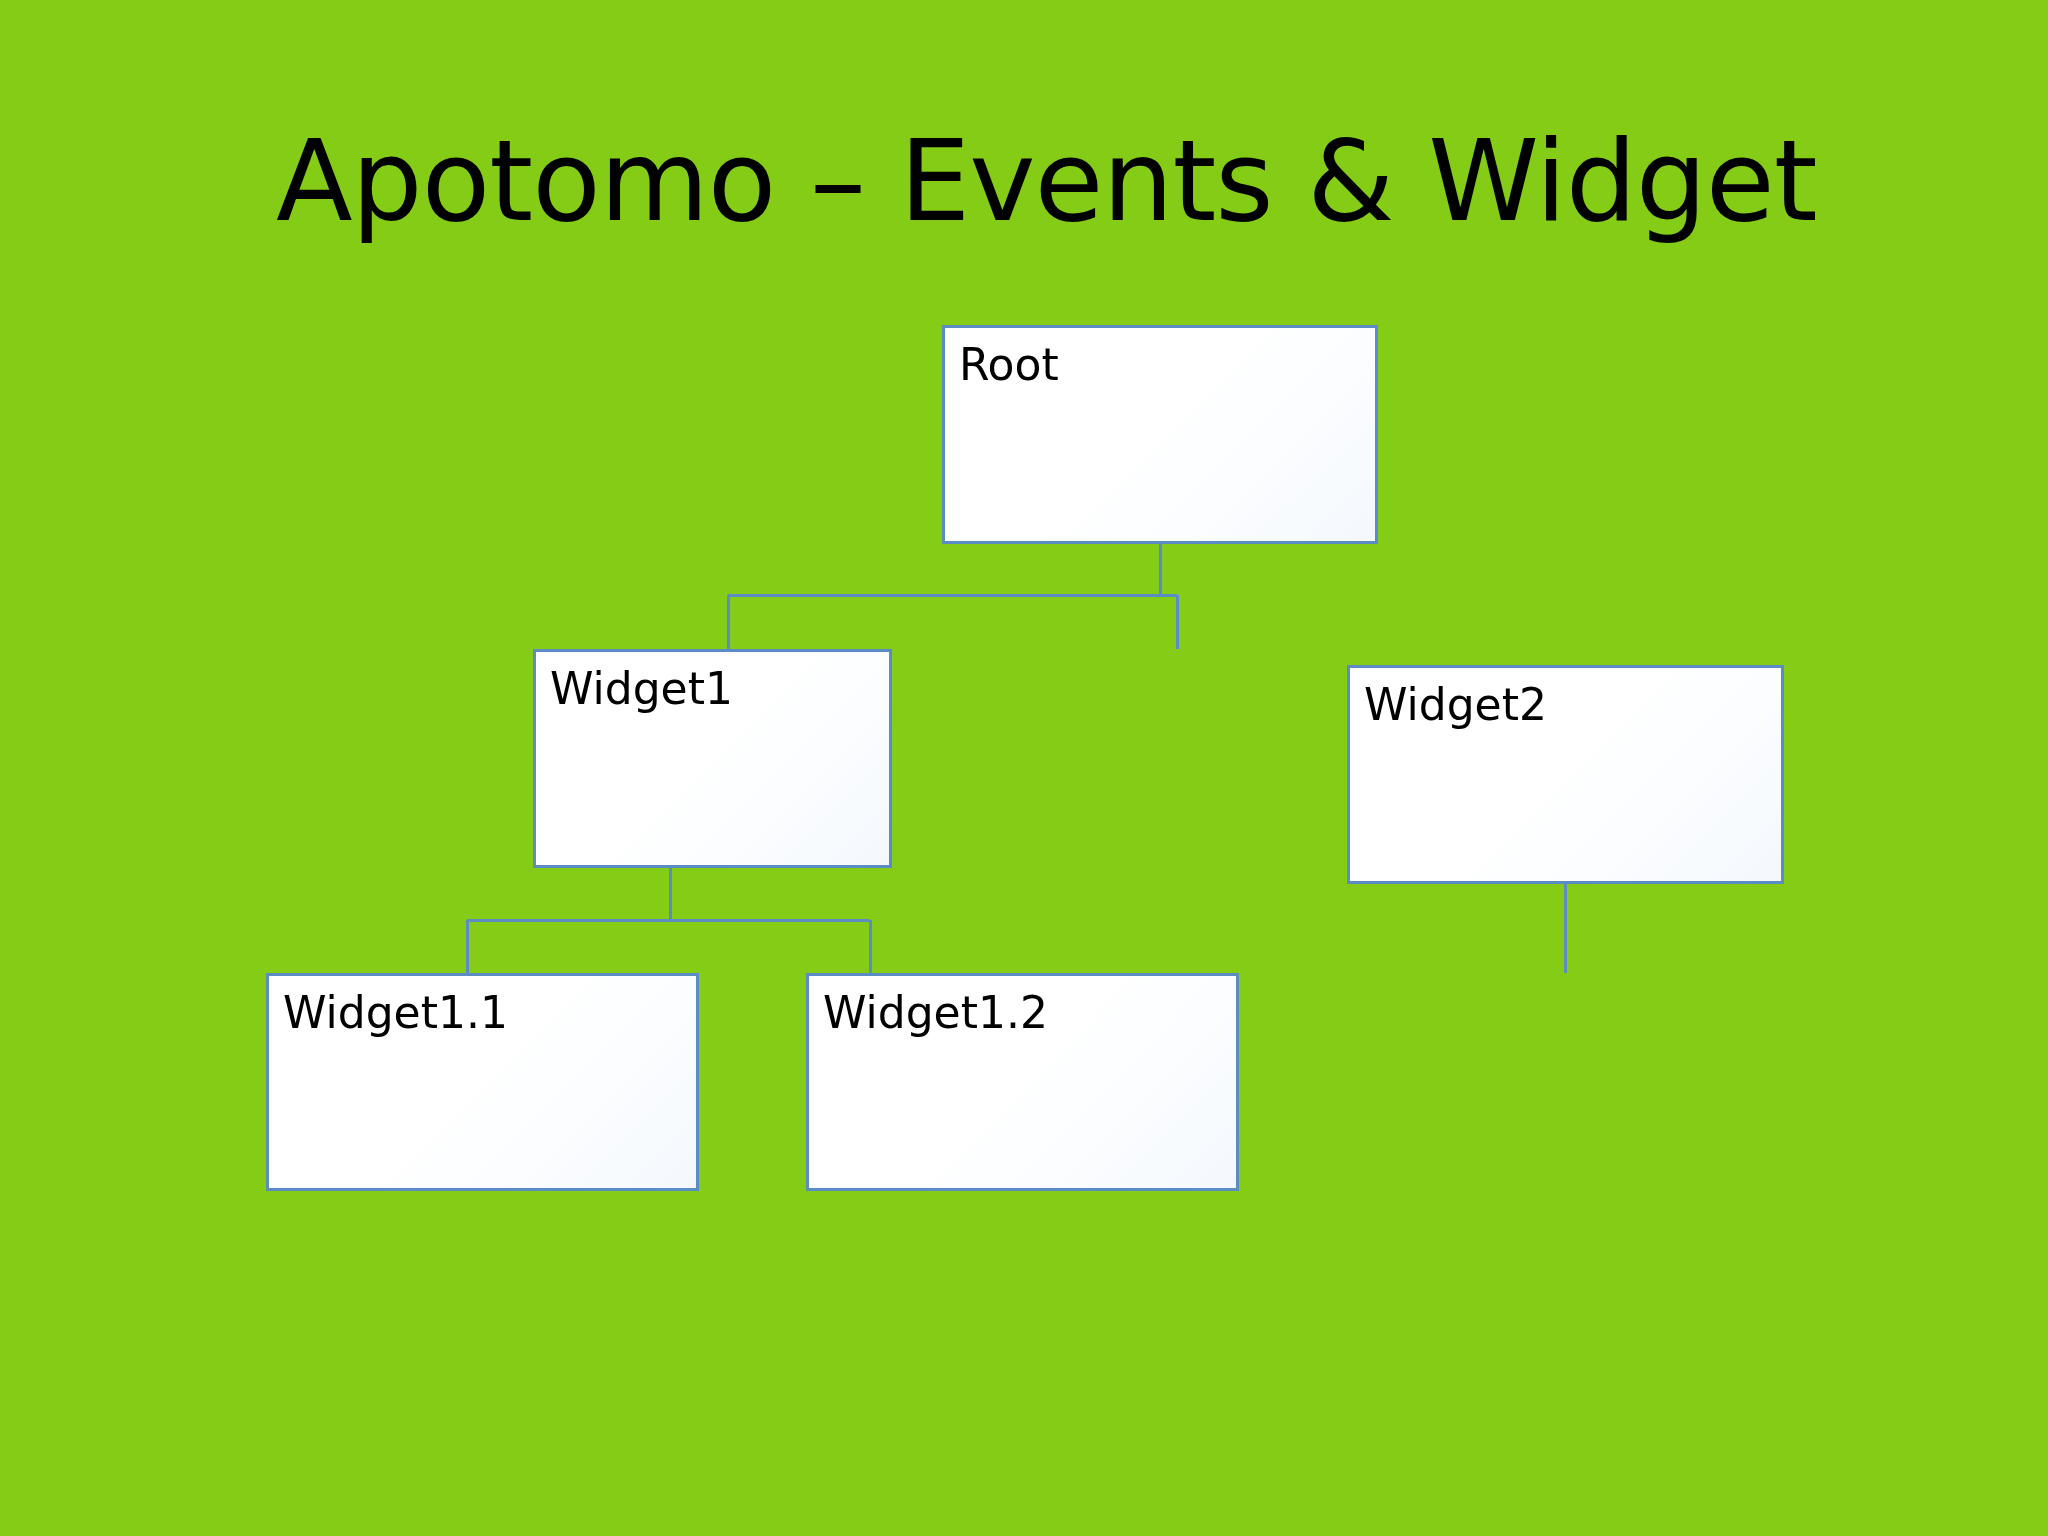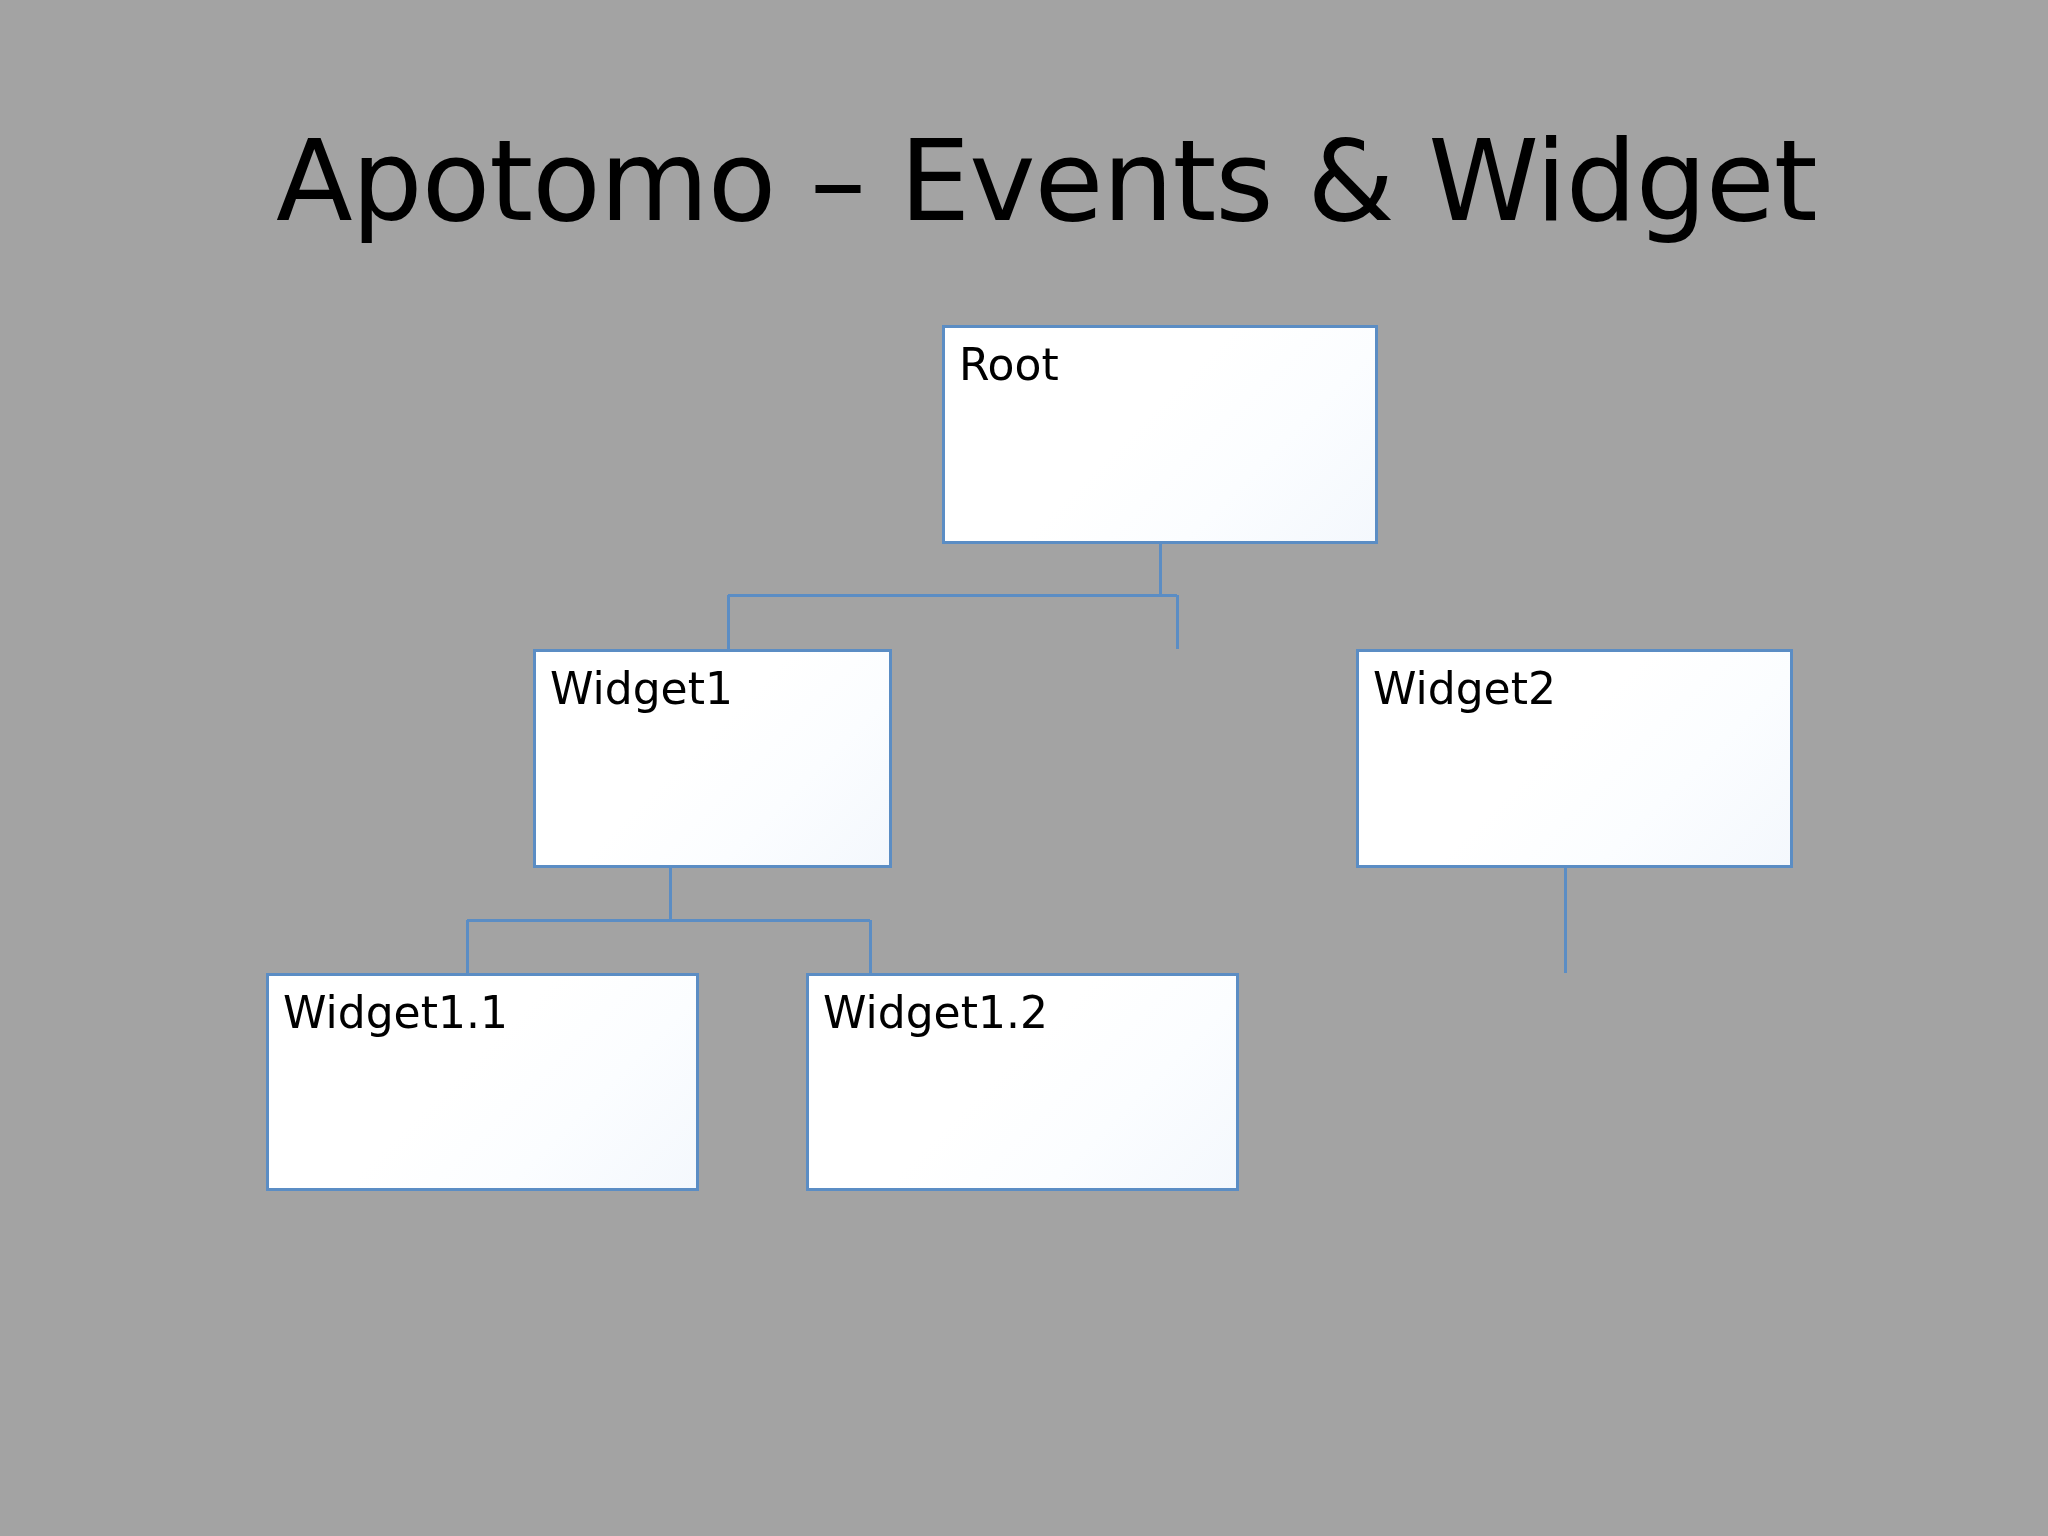--- a/index.html
+++ b/index.html
@@ -8,21 +8,21 @@
     padding: 0;
     background: #ffffff;
   }
   body {
     font-family: "DejaVu Sans", sans-serif;
   }
   #slide {
     position: relative;
     width: 2048px;
     height: 1536px;
-    background: #a3a3a3;
+    background: #84cc16;
     overflow: hidden;
   }
 
   
   #slide-title {
     position: absolute;
     left: 276px;
     top: 36px;
     width: 1600px;
     height: 140px;
@@ -66,21 +66,21 @@
     font-family: "DejaVu Sans", sans-serif;
     font-size: 44px;
     font-weight: 400;
     line-height: 58px;
     color: #000000;
     white-space: nowrap;
   }
 
   #node-root     { left: 942px;  top: 325px; width: 436px; height: 219px; }
   #node-widget1  { left: 533px;  top: 649px; width: 359px; height: 219px; }
-  #node-widget2  { left: 1347px; top: 649px; width: 437px; height: 219px; margin-left: 9px; }
+  #node-widget2  { left: 1347px; top: 665px; width: 437px; height: 219px; }
   #node-widget11 { left: 266px;  top: 973px; width: 433px; height: 218px; }
   #node-widget12 { left: 806px;  top: 973px; width: 433px; height: 218px; }
   #node-widget21 { left: 1348px; top: 973px; width: 436px; height: 218px; }
 </style>
 </head>
 <body>
 
 <div id="slide">
 
   <h1 id="slide-title">Apotomo – Events &amp; Widget</h1>

